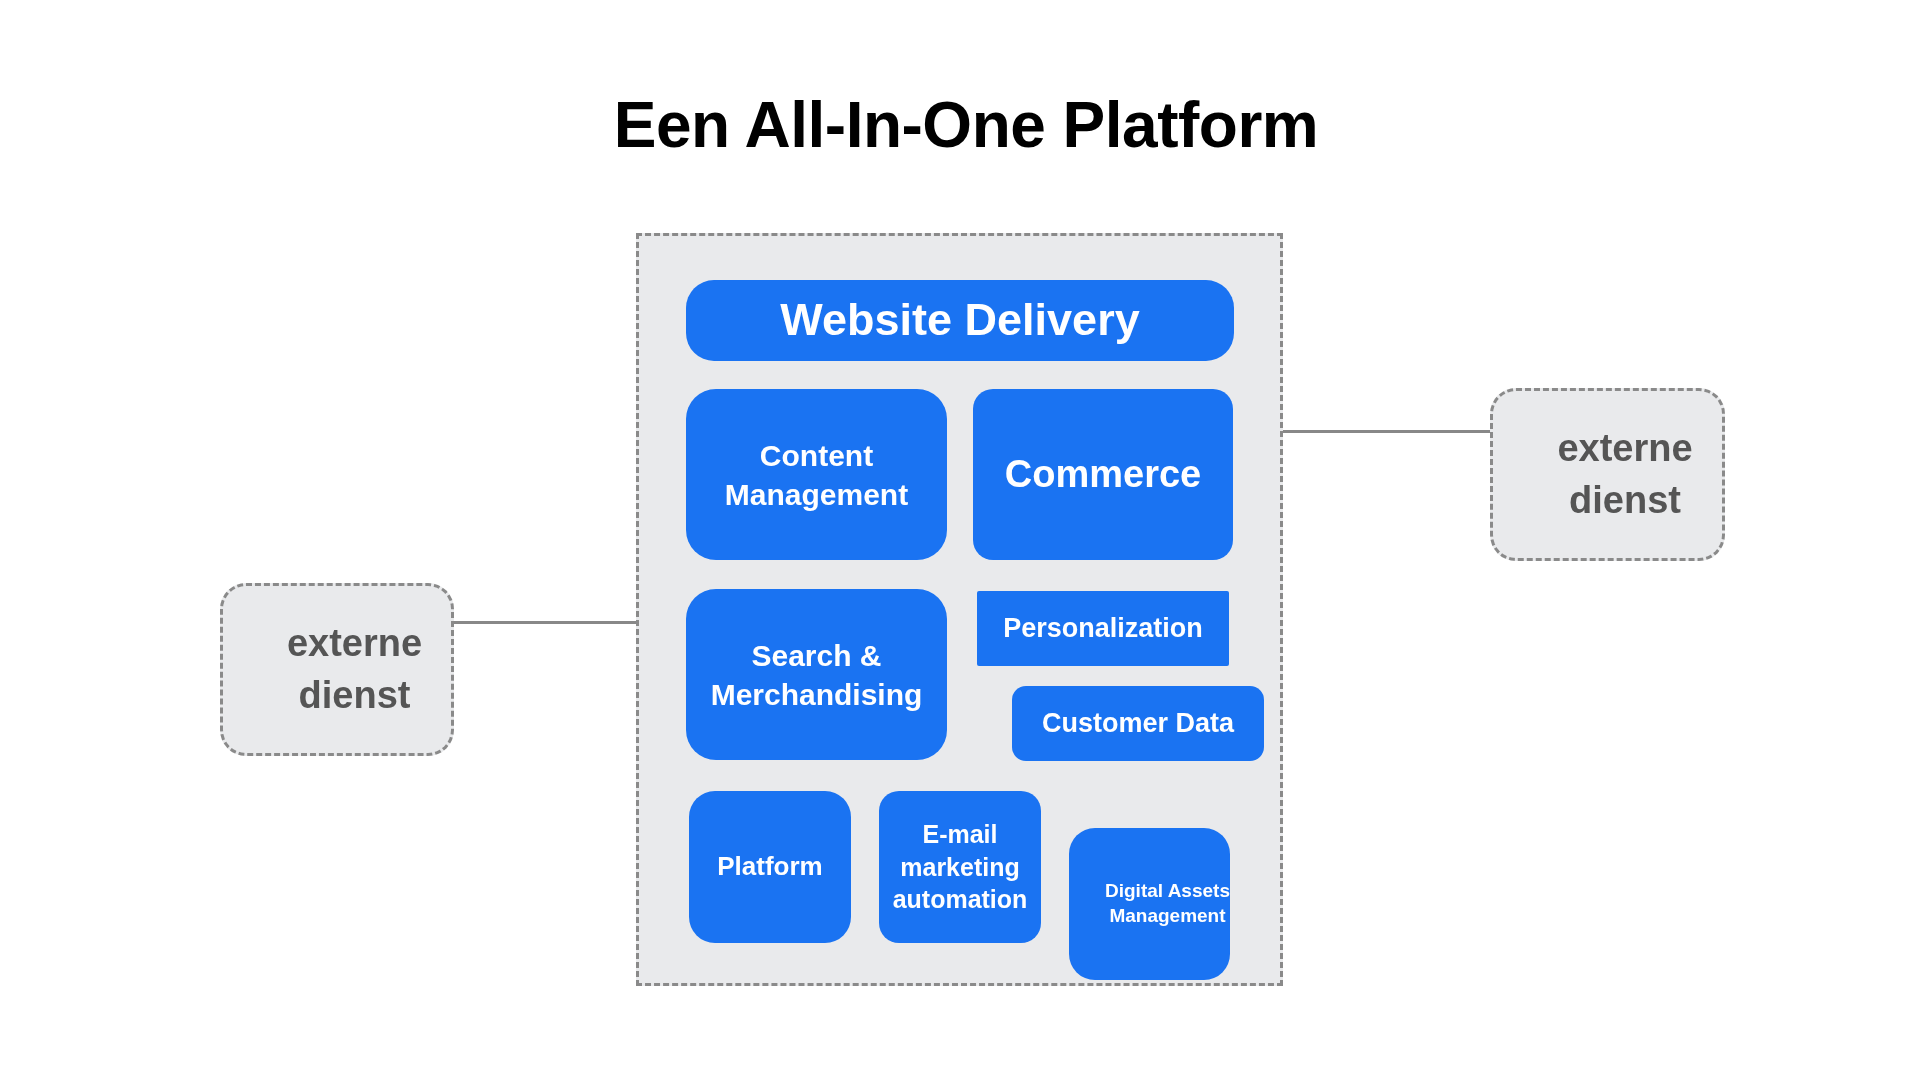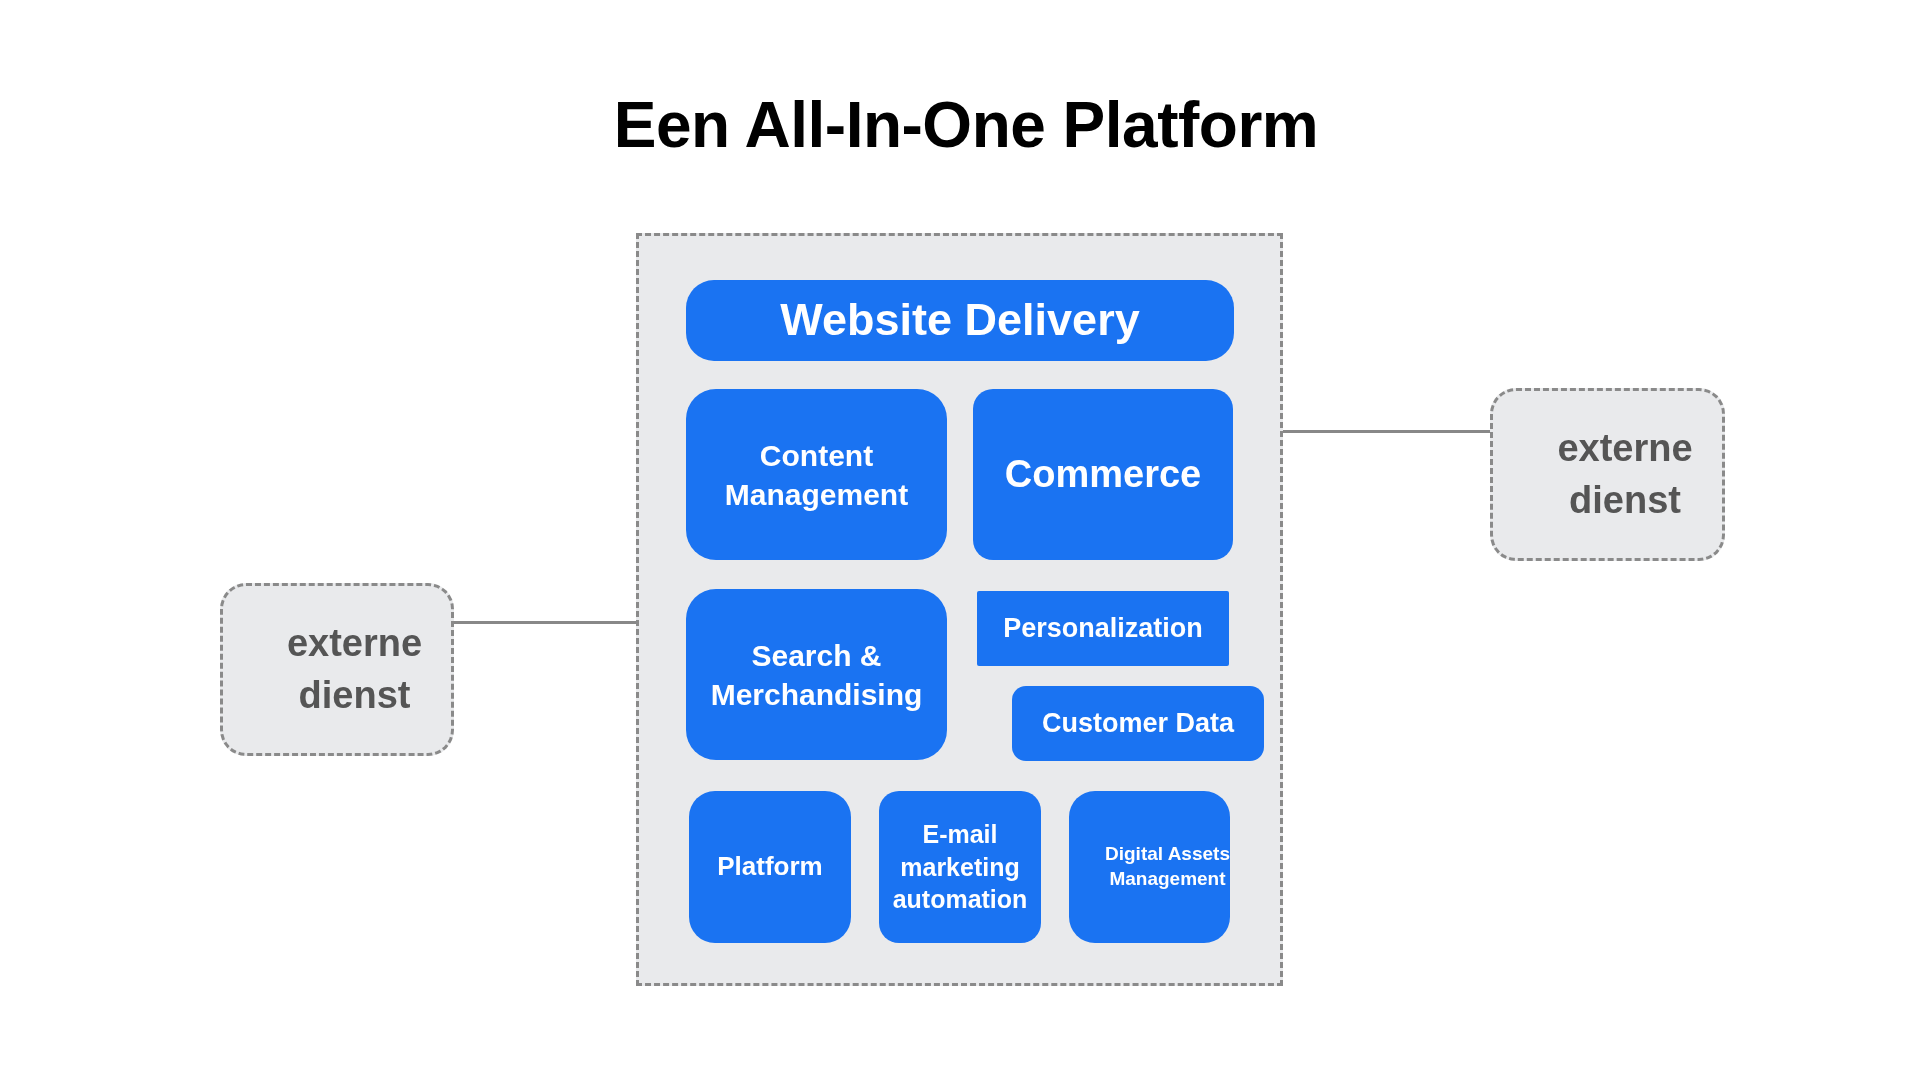--- a/index.html
+++ b/index.html
@@ -62,21 +62,21 @@
 </div>
 
 <div class="abs blk" style="left:879px; top:791px; width:162px; height:152px; border-radius:20px; font-size:25px;">
   <div>
     <div>E-mail</div>
     <div>marketing</div>
     <div>automation</div>
   </div>
 </div>
 
-<div class="abs blk" style="left:1069px; top:791px; width:161px; height:152px; border-radius:26px; font-size:19px;padding-left:36px;">
+<div class="abs blk" style="left:1069px; top:828px; width:161px; height:152px; border-radius:26px; font-size:19px;padding-left:36px;">
   <div>
     <div>Digital Assets</div>
     <div>Management</div>
   </div>
 </div>
 
 <div class="abs ext" style="left:220px; top:583px; width:234px; height:173px;">
   <div>
     <div>externe</div>
     <div>dienst</div>

